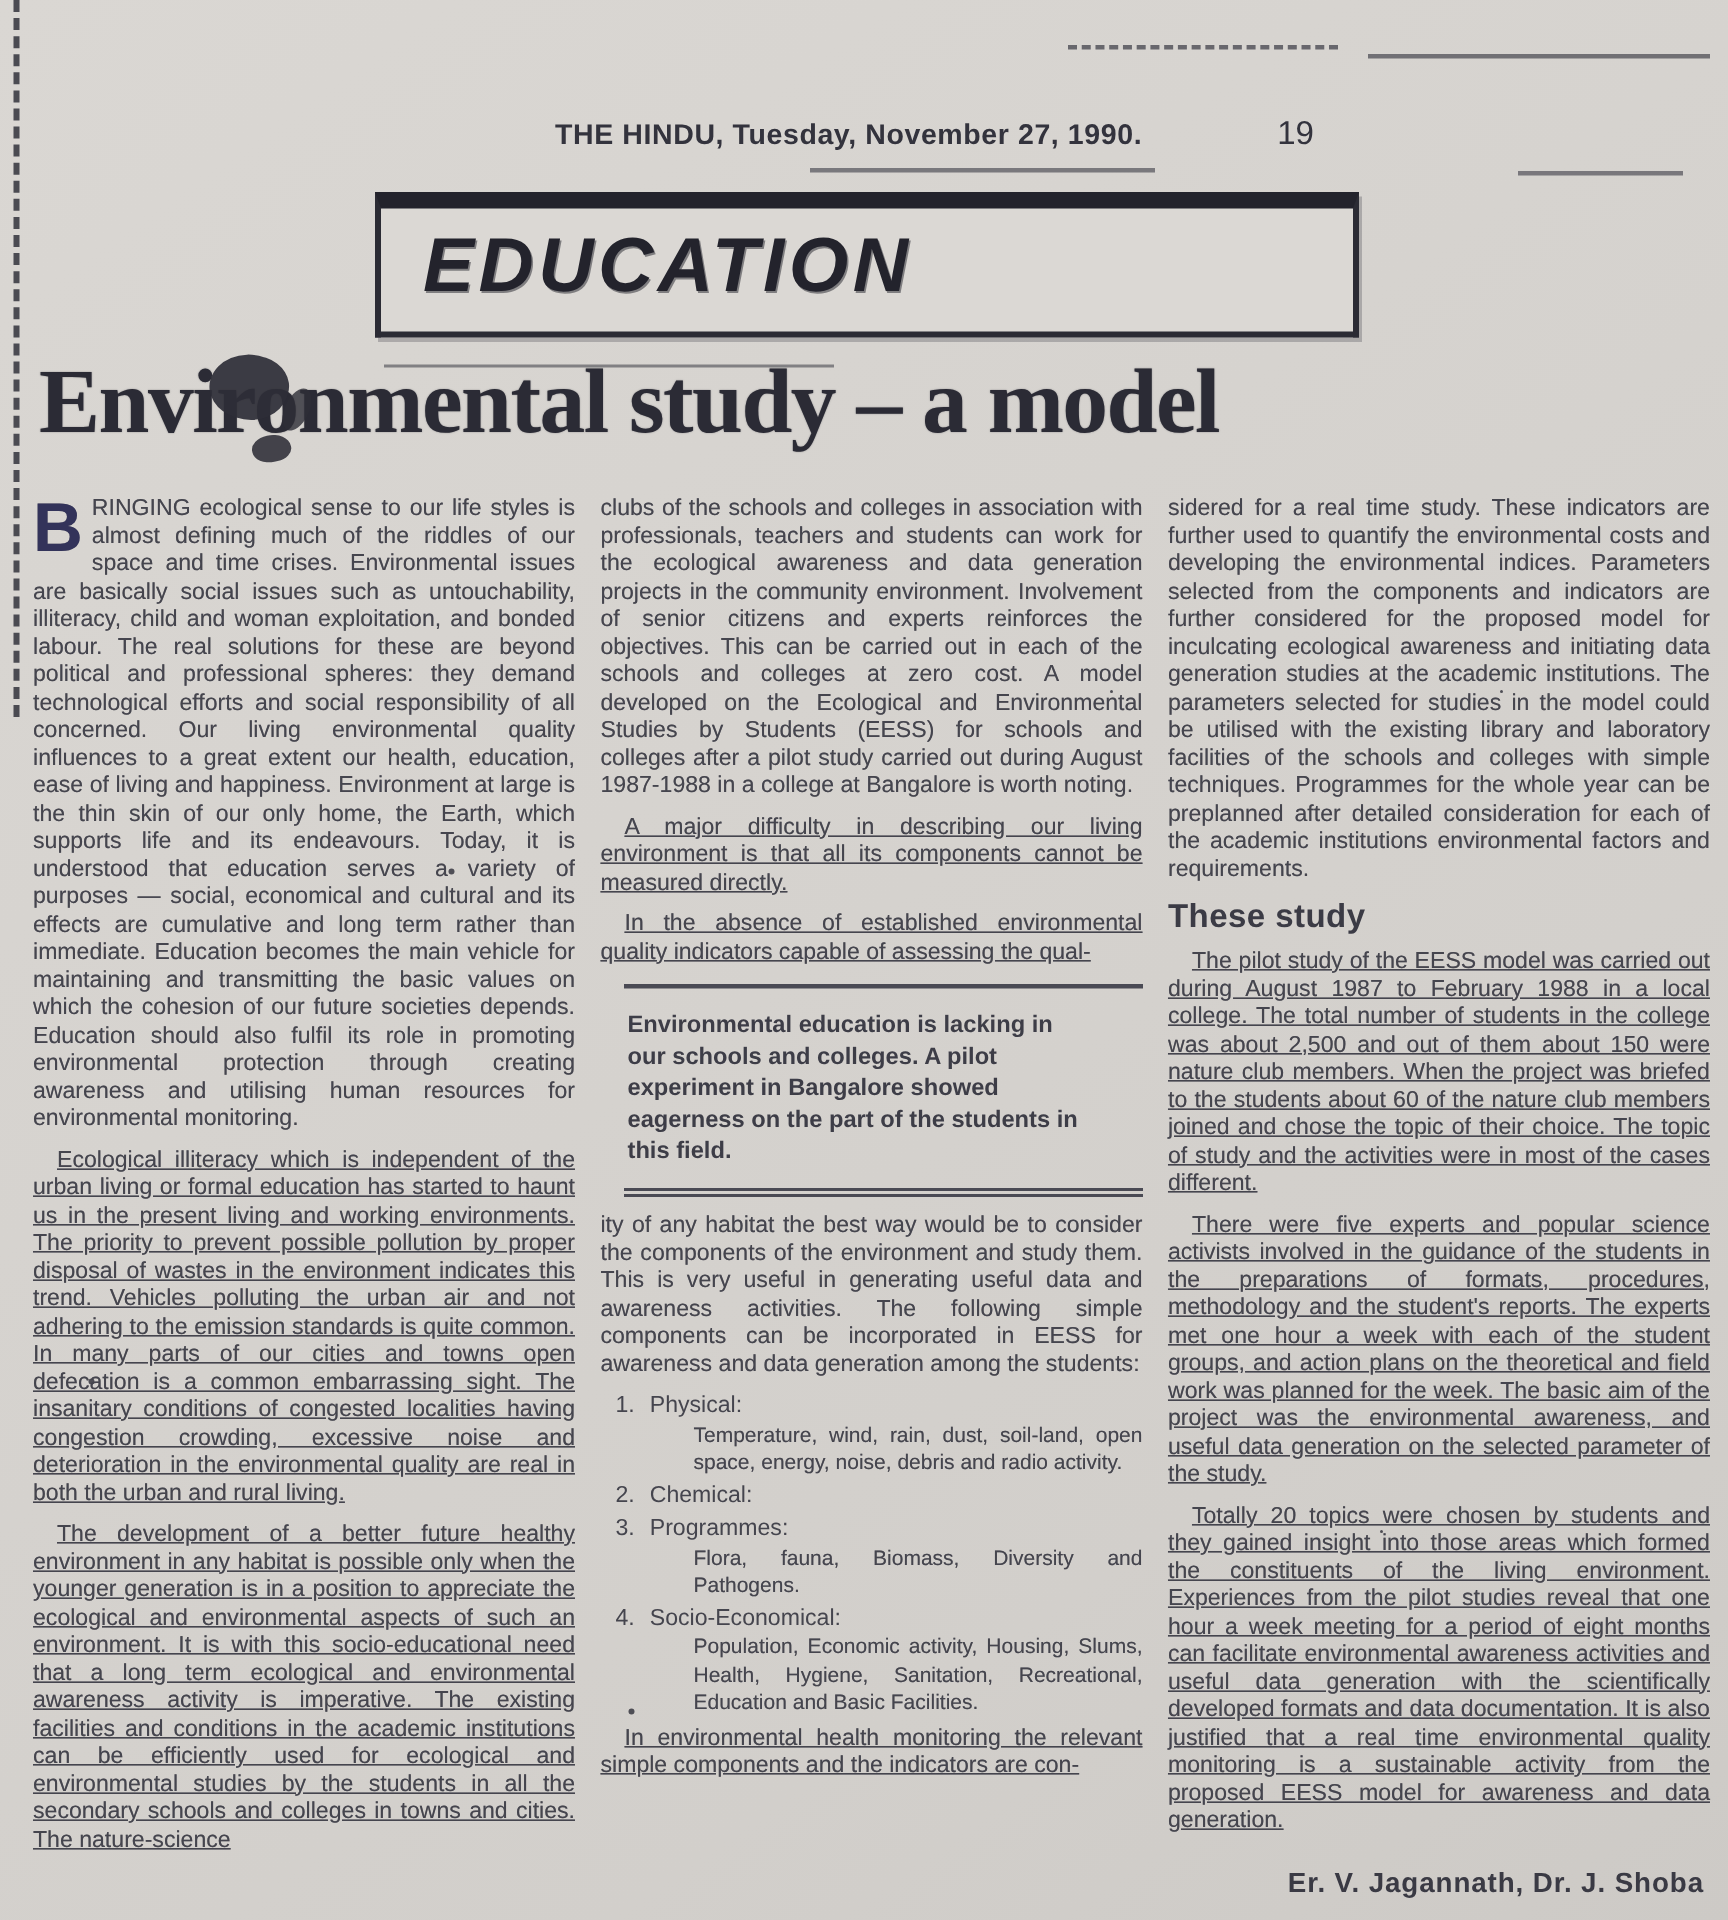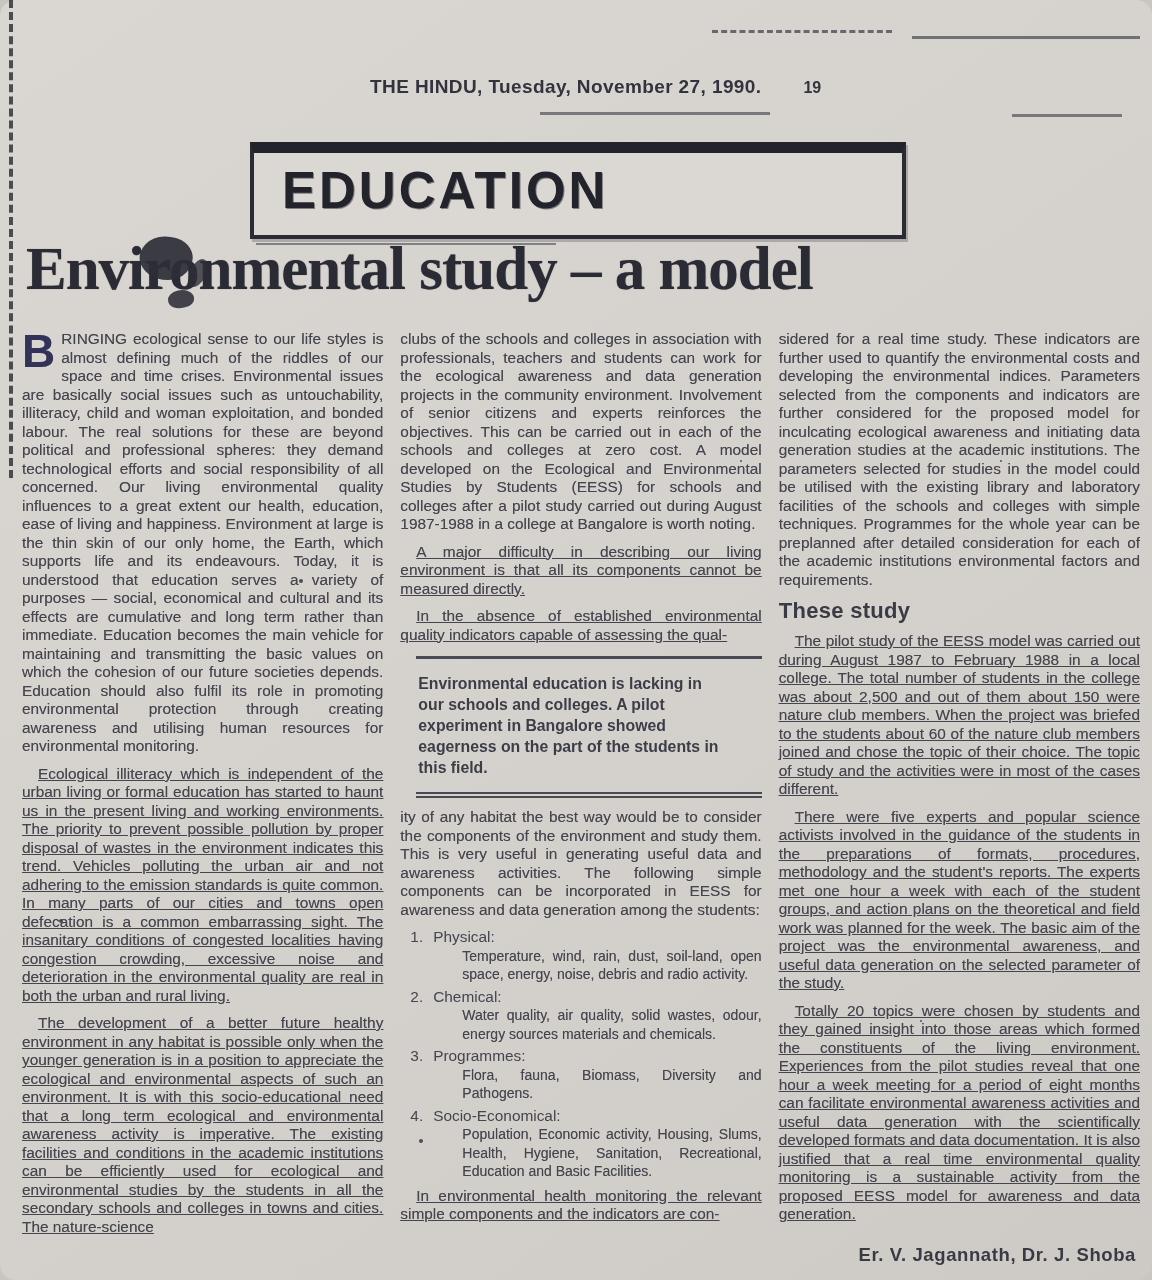--- a/index.html
+++ b/index.html
@@ -7,21 +7,20 @@
     width:1152px;height:1280px;
     background:#c9c6c2;
     font-family:"Liberation Sans", sans-serif;
     overflow:hidden;
   }
   .page{
     position:relative;
     width:1152px;height:1280px;
     background:linear-gradient(145deg,#dad7d3 0%,#d6d3cf 40%,#d2cfcb 75%,#cdcac6 100%);
     color:#45454e;
-    border-radius:16px;
   }
   
   .left-dash{
     position:absolute;left:9px;top:0;height:478px;width:0;
     border-left:4px dashed #33333c;opacity:.85;
   }
   .top-dash-a{position:absolute;left:712px;top:30px;width:180px;height:0;border-top:3px dashed #3a3a44;opacity:.7;}
   .top-dash-b{position:absolute;left:912px;top:36px;width:228px;height:3px;background:#3a3a44;opacity:.65;}
   .mast-underline{position:absolute;left:540px;top:112px;width:230px;height:3px;background:#3a3a44;opacity:.6;}
   .mast-underline-b{position:absolute;left:1012px;top:114px;width:110px;height:3px;background:#3a3a44;opacity:.6;}
@@ -36,28 +35,29 @@
       120px 300px 0 #2e2e38, -200px 980px 0 1px #2e2e38, 380px 300px 0 #2e2e38;
     opacity:.8;
   }
   
   .masthead-row{
     position:absolute;left:370px;top:76px;width:560px;
     display:flex;align-items:baseline;gap:42px;
     color:#33333d;
   }
   .masthead{font-size:19px;font-weight:700;letter-spacing:.4px;}
-  .page-number{font-size:16px;font-weight:700;}
+  .page-number{font-size:22px;font-weight:400;margin-left:48px;}
   
   .section-box{
-    position:absolute;left:250px;top:142px;width:648px;height:82px;
+    position:absolute;left:250px;top:128px;width:648px;height:82px;
     background:#dbd8d4;
     border:4px solid #2b2b34;
     border-top:11px solid #23232c;
     box-shadow:2px 3px 0 rgba(40,40,50,.25);
+    font-style:italic;
   }
   .section-label{
     position:absolute;left:28px;top:8px;
     font-size:51px;font-weight:800;letter-spacing:3px;
     color:#23232c;
     text-shadow:1px 1px 0 rgba(35,35,44,.5);
   }
   
   .headline{
     position:absolute;left:26px;top:234px;width:1000px;margin:0;
@@ -177,21 +177,20 @@
             <span>1.</span>
             <span>Physical:</span>
           </div>
           <div class="list-desc">Temperature, wind, rain, dust, soil-land, open space, energy, noise, debris and radio activity.</div>
         </div>
         <div class="list-item">
           <div class="list-head">
             <span>2.</span>
             <span>Chemical:</span>
           </div>
-          <div class="list-desc">Water quality, air quality, solid wastes, odour, energy sources materials and chemicals.</div>
         </div>
         <div class="list-item">
           <div class="list-head">
             <span>3.</span>
             <span>Programmes:</span>
           </div>
           <div class="list-desc">Flora, fauna, Biomass, Diversity and Pathogens.</div>
         </div>
         <div class="list-item">
           <div class="list-head">

